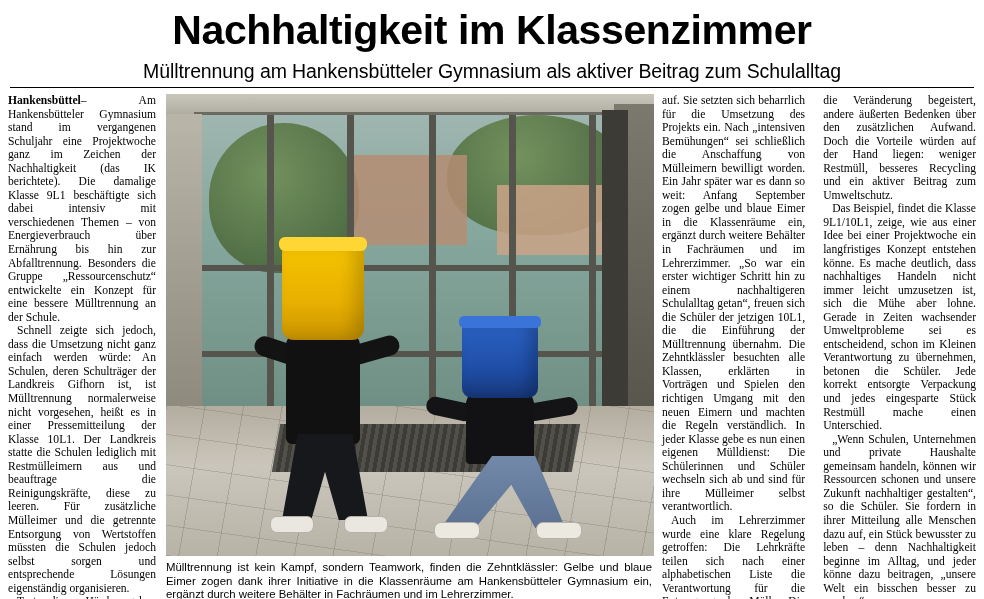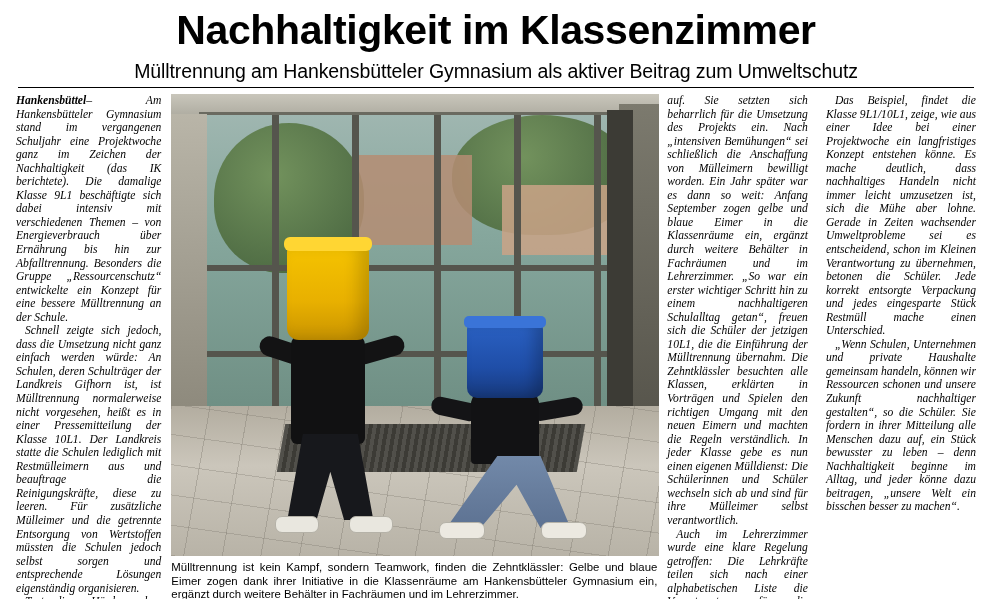--- a/index.html
+++ b/index.html
@@ -12,21 +12,21 @@
     background: #ffffff;
     font-family: "Liberation Serif", serif;
     color: #000000;
     overflow: hidden;
   }
   .page {
     position: relative;
     width: 984px;
     height: 599px;
     box-sizing: border-box;
-    padding: 6px 8px 4px 16px;
+    padding: 6px 8px 4px 8px;
   }
   .headline {
     font-family: "Liberation Sans", sans-serif;
     font-weight: bold;
     font-size: 41px;
     line-height: 45px;
     text-align: center;
     letter-spacing: -0.4px;
     margin: 2px 0 0 0;
   }
@@ -75,21 +75,20 @@
     font-size: 11.6px;
     line-height: 13.55px;
     text-align: justify;
     text-justify: inter-word;
     hyphens: auto;
     -webkit-hyphens: auto;
   }
   .body-text p {
     margin: 0;
     text-indent: 9px;
-    font-style: italic;
   }
   .body-text p.first {
     text-indent: 0;
   }
   .dateline {
     font-weight: bold;
   }
   .photo-wrap {
     position: relative;
     width: 488px;
@@ -287,21 +286,21 @@
     padding-right: 2px;
   }
   .caption b { font-weight: normal; }
 </style>
 </head>
 <body>
 
 <div class="page">
 
   <h1 class="headline">Nachhaltigkeit im Klassenzimmer</h1>
-  <h2 class="subheadline">Mülltrennung am Hankensbütteler Gymnasium als aktiver Beitrag zum Umweltschutz</h2>
+  <h2 class="subheadline">Mülltrennung am Hankensbütteler Gymnasium als aktiver Beitrag zum Schulalltag</h2>
   <div class="rule"></div>
 
   <div class="content">
 
     <div class="col col-1 body-text">
       <p class="first"><span class="dateline">Hankensbüttel</span><span>– Am Hankensbütteler Gymnasium stand im vergangenen Schuljahr eine Projektwoche ganz im Zeichen der Nachhaltigkeit (das IK berichtete). Die damalige Klasse 9L1 beschäftigte sich dabei intensiv mit verschiedenen Themen – von Energieverbrauch über Ernährung bis hin zur Abfalltrennung. Besonders die Gruppe „Ressourcenschutz“ entwickelte ein Konzept für eine bessere Mülltrennung an der Schule.</span></p>
       <p>Schnell zeigte sich jedoch, dass die Umsetzung nicht ganz einfach werden würde: An Schulen, deren Schulträger der Landkreis Gifhorn ist, ist Mülltrennung normalerweise nicht vorgesehen, heißt es in einer Pressemitteilung der Klasse 10L1. Der Landkreis statte die Schulen lediglich mit Restmülleimern aus und beauftrage die Reinigungskräfte, diese zu leeren. Für zusätzliche Mülleimer und die getrennte Entsorgung von Wertstoffen müssten die Schulen jedoch selbst sorgen und entsprechende Lösungen eigenständig organisieren.</p>
       <p>Trotz dieser Hürden gaben die zwei Lehrerinnen Vanessa Hamann und Petra Huge gemeinsam mit der Klasse nicht</p>
     </div>
 
@@ -357,18 +356,19 @@
       </div>
 
     </div>
 
     <div class="col col-3 body-text">
       <p class="first">auf. Sie setzten sich beharrlich für die Umsetzung des Projekts ein. Nach „intensiven Bemühungen“ sei schließlich die Anschaffung von Mülleimern bewilligt worden. Ein Jahr später war es dann so weit: Anfang September zogen gelbe und blaue Eimer in die Klassenräume ein, ergänzt durch weitere Behälter in Fachräumen und im Lehrerzimmer. „So war ein erster wichtiger Schritt hin zu einem nachhaltigeren Schulalltag getan“, freuen sich die Schüler der jetzigen 10L1, die die Einführung der Mülltrennung übernahm. Die Zehntklässler besuchten alle Klassen, erklärten in Vorträgen und Spielen den richtigen Umgang mit den neuen Eimern und machten die Regeln verständlich. In jeder Klasse gebe es nun einen eigenen Mülldienst: Die Schülerinnen und Schüler wechseln sich ab und sind für ihre Mülleimer selbst verantwortlich.</p>
       <p>Auch im Lehrerzimmer wurde eine klare Regelung getroffen: Die Lehrkräfte teilen sich nach einer alphabetischen Liste die Verantwortung für die Entsorgung des Mülls. Die Reaktionen innerhalb der Schulgemeinschaft waren gemischt, so die 10L1 – manche begrüßten</p>
     </div>
 
     <div class="col col-4 body-text">
+      <p class="first">die Veränderung begeistert, andere äußerten Bedenken über den zusätzlichen Aufwand. Doch die Vorteile würden auf der Hand liegen: weniger Restmüll, besseres Recycling und ein aktiver Beitrag zum Umweltschutz.</p>
       <p>Das Beispiel, findet die Klasse 9L1/10L1, zeige, wie aus einer Idee bei einer Projektwoche ein langfristiges Konzept entstehen könne. Es mache deutlich, dass nachhaltiges Handeln nicht immer leicht umzusetzen ist, sich die Mühe aber lohne. Gerade in Zeiten wachsender Umweltprobleme sei es entscheidend, schon im Kleinen Verantwortung zu übernehmen, betonen die Schüler. Jede korrekt entsorgte Verpackung und jedes eingesparte Stück Restmüll mache einen Unterschied.</p>
       <p>„Wenn Schulen, Unternehmen und private Haushalte gemeinsam handeln, können wir Ressourcen schonen und unsere Zukunft nachhaltiger gestalten“, so die Schüler. Sie fordern in ihrer Mitteilung alle Menschen dazu auf, ein Stück bewusster zu leben – denn Nachhaltigkeit beginne im Alltag, und jeder könne dazu beitragen, „unsere Welt ein bisschen besser zu machen“.</p>
     </div>
 
   </div>
 </div>
 
 </body></html>

